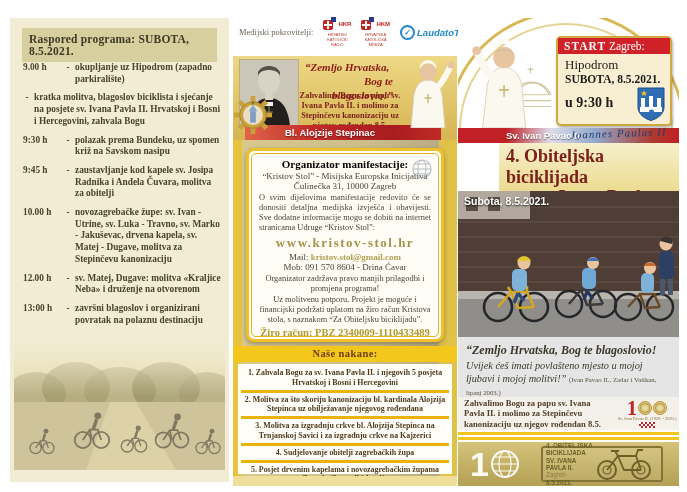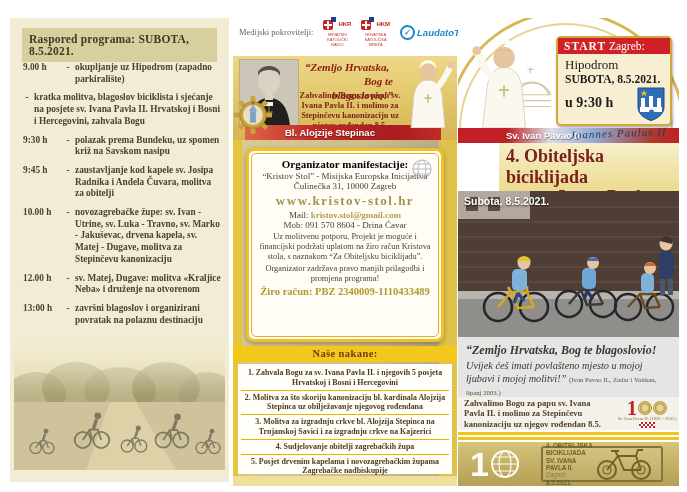--- a/index.html
+++ b/index.html
@@ -72,21 +72,21 @@
   .org-mail .val{color:#b0a052;font-weight:bold;}
   .org-mob{font-size:9px;color:#4a4434;margin-bottom:2px;}
   .org-note{font-size:8.4px;color:#4a4434;line-height:1.18;margin-bottom:2px;}
   .org-giro{font-size:10.5px;font-weight:bold;color:#b2992f;margin-bottom:1px;}
 
   .nakane-bar{position:absolute;top:338px;left:0;right:0;height:16px;background:#f4c71c;
     text-align:center;font-weight:bold;font-size:10.5px;color:#6b3d12;line-height:16px;letter-spacing:.4px;}
   .nakane-list{position:absolute;top:356px;left:5px;right:5px;bottom:12px;background:#fffef9;
     padding:2px 3px;box-sizing:border-box;}
   .nakane-item{font-weight:bold;font-size:7.9px;line-height:1.24;color:#4f3b1c;text-align:center;
-    padding:2px 2px;border-bottom:1px solid #eab308;}
+    padding:2px 2px;border-bottom:3px solid #eab308;}
   .nakane-item:last-child{border-bottom:none;}
   .mid-bottom-strip{position:absolute;left:0;right:0;bottom:0;height:10px;background:#f0df9a;}
 
   
   .panel-right{left:458px;top:8px;width:221px;height:478px;background:#ffffff;}
   .arch{position:absolute;top:10px;left:0;width:221px;height:112px;z-index:0;}
   .pope-right{position:absolute;top:30px;left:2px;width:92px;height:90px;z-index:2;}
   .start-box{position:absolute;top:28px;left:98px;width:116px;height:90px;z-index:3;
     background:#f8efd3;border:2px solid #cfa83e;border-radius:5px;box-shadow:1px 2px 3px rgba(0,0,0,.3);box-sizing:border-box;}
   .start-head{background:#cf2127;color:#fff;padding:2px 6px;font-size:11.5px;}
@@ -323,28 +323,29 @@
     <div class="org-box">
       <div class="org-inner">
         <svg class="org-globe" width="24" height="24" viewBox="0 0 24 24">
           <circle cx="12" cy="12" r="9" fill="none" stroke="#9aa7b8" stroke-width="1.2"></circle>
           <ellipse cx="12" cy="12" rx="4" ry="9" fill="none" stroke="#9aa7b8" stroke-width="1"></ellipse>
           <path d="M3 12 h18 M4.5 7 h15 M4.5 17 h15" stroke="#9aa7b8" stroke-width="1" fill="none"></path>
         </svg>
         <div class="org-title">Organizator manifestacije:</div>
         <div class="org-name">“Kristov Stol” - Misijska Europska Inicijativa</div>
         <div class="org-addr">Čulinečka 31, 10000 Zagreb</div>
+        <div class="org-info">O svim dijelovima manifestacije redovito će se donositi detaljna medijska izvješća i obavijesti. Sve dodatne informacije mogu se dobiti na internet stranicama Udruge “Kristov Stol”:</div>
         <div class="org-web">www.kristov-stol.hr</div>
         <div class="org-mail">
           <span>Mail:</span>
           <span class="val">kristov.stol@gmail.com</span>
         </div>
         <div class="org-mob">Mob: 091 570 8604 - Drina Ćavar</div>
+        <div class="org-note">Organizator zadržava pravo manjih prilagodbi i promjena programa!</div>
         <div class="org-note">Uz molitvenu potporu, Projekt je moguće i financijski podržati uplatom na žiro račun Kristova stola, s naznakom “Za Obiteljsku biciklijadu”.</div>
-        <div class="org-note">Organizator zadržava pravo manjih prilagodbi i promjena programa!</div>
         <div class="org-giro">Žiro račun: PBZ 2340009-1110433489</div>
 
       </div>
     </div>
 
     <div class="nakane-bar">Naše nakane:</div>
     <div class="nakane-list">
 
         <div class="nakane-item">1. Zahvala Bogu za sv. Ivana Pavla II. i njegovih 5 posjeta Hrvatskoj i Bosni i Hercegovini</div>
 

